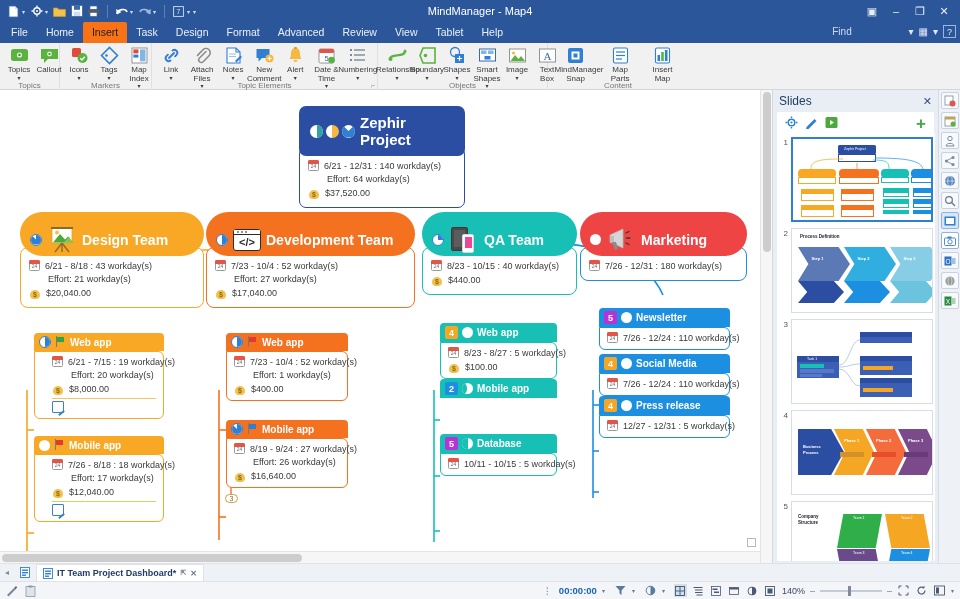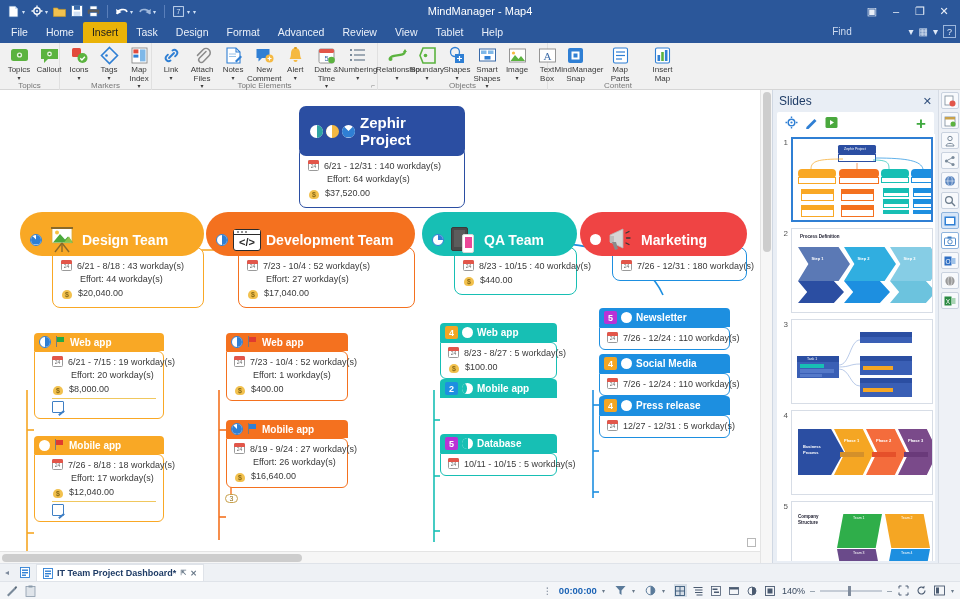--- a/index.html
+++ b/index.html
@@ -23,21 +23,21 @@
   .app-title { position:absolute; left:0; top:0; width:960px; height:22px;
       line-height:22px; text-align:center; color:#fff; font-size:11px; }
   .winbtns { position:absolute; right:4px; top:0; height:22px; display:flex; align-items:center; gap:0px; }
   .winbtn { width:24px; height:20px; display:flex; align-items:center; justify-content:center;
       color:#e9eff8; font-size:11px; }
 
   
   .menubar { position:absolute; left:0; top:22px; width:960px; height:21px; background:#2b579a; }
   .tabs { position:absolute; left:2px; top:0; height:21px; display:flex; align-items:flex-end; }
   .tab { height:21px; line-height:21px; padding:0 9px; color:#eaf0f9; font-size:10.5px; }
-  .tab.active { background:#eab308; color:#1d1d1d; border-radius:2px 2px 0 0; }
+  .tab.active { background:#f97316; color:#1d1d1d; border-radius:2px 2px 0 0; }
   .findbox { position:absolute; right:58px; top:4px; width:120px; height:14px;
       color:#cfdcf0; font-size:10px; text-align:center; }
   .menuright { position:absolute; right:4px; top:3px; display:flex; align-items:center; gap:5px; }
   .mr-ico { color:#dfe9f7; font-size:10px; display:flex; align-items:center; }
   .mr-box { width:13px;height:13px;border:1px solid #9bb6dc; color:#dfe9f7; font-size:9px;
       display:flex;align-items:center;justify-content:center; }
 
   
   .ribbon { position:absolute; left:0; top:43px; width:960px; height:47px; background:#f1f1f1;
       border-bottom:1px solid #d6d6d6; }
@@ -82,21 +82,21 @@
   .sub { font-size:9px; color:#3a3a3a; margin:1px 0 2px 19px; line-height:11px; white-space:nowrap;}
 
   
   .root .nhead { background:#2b4ea2; padding:8px 16px 8px 11px; border-radius:7px; }
   .root .nhead .ttl { font-size:15px; }
   .root .nbody { border-color:#2b4ea2; border-radius:7px; }
 
   
   .team .nhead { border-radius:22px; padding:18px 18px 7px 10px; height:44px; }
   .team .nhead .ttl { font-size:14px; }
-  .team .nbody { border-radius:8px;margin-left:32px; }
+  .team .nbody { border-radius:8px; }
 
   .t-design .nhead{ background:#f9a825; } .t-design .nbody{ border-color:#f9a825; }
   .t-dev .nhead{ background:#f4711f; }    .t-dev .nbody{ border-color:#f4711f; }
   .t-qa .nhead{ background:#17bfb4; }     .t-qa .nbody{ border-color:#17bfb4; }
   .t-mkt .nhead{ background:#ef4444; }    .t-mkt .nbody{ border-color:#1d8fe0; }
 
   
   .leaf .nhead { border-radius:4px 4px 0 0; padding:3px 10px 3px 5px; gap:4px; }
   .leaf .nhead .ttl { font-size:10px; font-weight:bold; }
   .leaf .nbody { border-radius:0 6px 6px 6px; margin-top:0; padding:4px 7px 3px 7px;
@@ -676,21 +676,21 @@
             <rect x="4" y="0" width="22" height="2" fill="#8a6a2a"></rect>
           </svg>
         </span>
         <span class="ttl">Design Team</span>
       </div>
       <div class="nbody">
         <div class="nrow">
           <span class="calic">24</span>
           <span class="txt">6/21 - 8/18 : 43 workday(s)</span>
         </div>
-        <div class="sub">Effort: 44 workday(s)</div>
+        <div class="sub">Effort: 21 workday(s)</div>
         <div class="nrow">
           <span class="moneyic"></span>
           <span class="txt">$20,040.00</span>
         </div>
       </div>
     </div>
 
     <div class="node team t-dev" style="left:206px; top:122px; width:209px;">
       <div class="nhead">
         <span class="pie q50">

